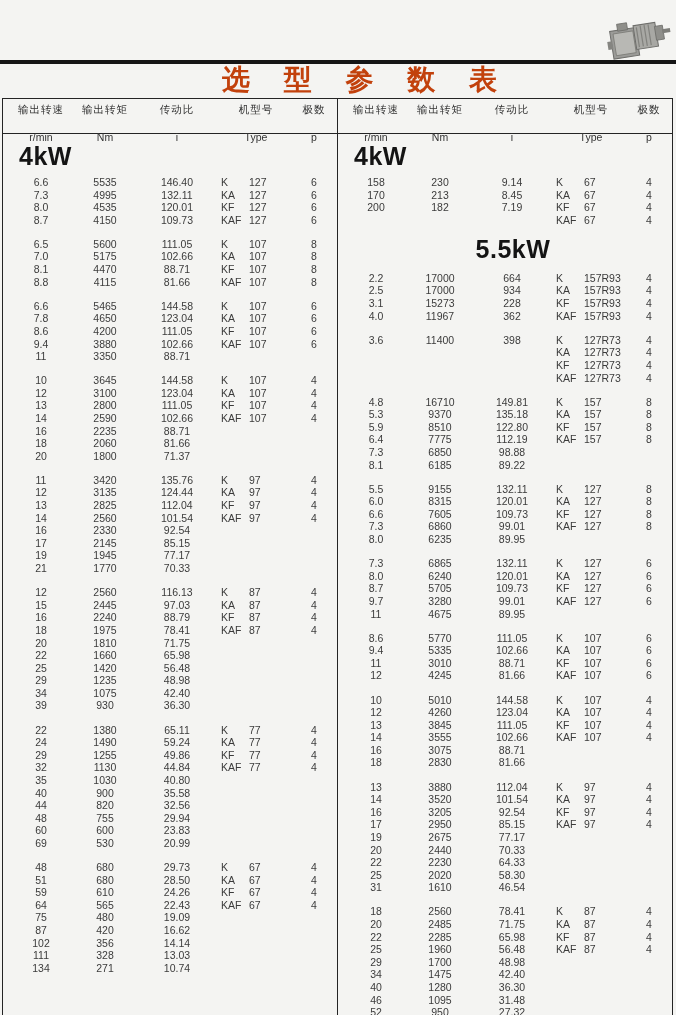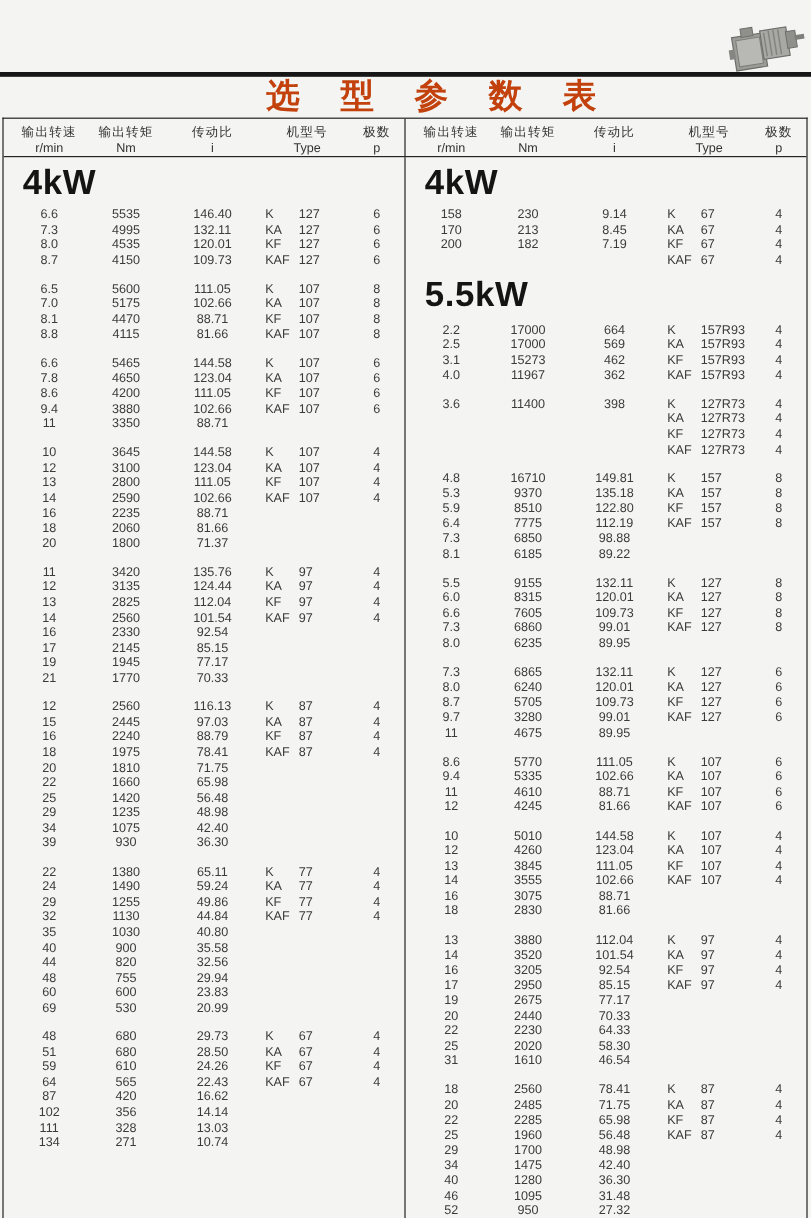--- a/index.html
+++ b/index.html
@@ -37,30 +37,30 @@
   .hc-row, .trow { display:flex; padding-left:10px; }
   .c1 { width:56px; text-align:center; }
   .c2 { width:72px; text-align:center; }
   .c3 { width:72px; text-align:center; }
   .c4 { width:86px; }
   .c5 { width:30px; text-align:center; }
 
   
   .hc-row { padding-top:4px; font-size:10.5px; color:#333; }
   .hc .zh { letter-spacing:1px; }
-  .hc .un { margin-top:1px; }
+  .hc .un { margin-top:14px; }
   .hc { text-align:center; }
 
   
   .col { padding-top:6px; }
   .power-label {
     height:36px; line-height:32px; padding-left:16px;
-    font-size:29px; font-weight:bold; color:#141414; letter-spacing:0.5px;
+    font-size:25px; font-weight:bold; color:#141414; letter-spacing:0.5px;
   }
-  .col .power-label:not(:first-child) { margin-top:-8px; height:42px; line-height:38px; }
+  .col .power-label:not(:first-child) { margin-top:-8px; height:42px; line-height:38px;text-align:center; }
   .group { margin-bottom:11.5px; }
   .trow { height:12.6px; line-height:12.6px; font-size:10.5px; color:#3b3b3b; }
   .c4 { display:flex; padding-left:8px; }
   .c4 .tp { width:28px; text-align:left; }
   .c4 .ts { flex:1; text-align:left; }
 </style>
 </head>
 <body>
 
 <div class="page">
@@ -666,20 +666,30 @@
               <div class="c1">64</div>
               <div class="c2">565</div>
               <div class="c3">22.43</div>
               <div class="c4">
                 <div class="tp">KAF</div>
                 <div class="ts">67</div>
               </div>
               <div class="c5">4</div>
             </div>
             <div class="trow">
+              <div class="c1">75</div>
+              <div class="c2">480</div>
+              <div class="c3">19.09</div>
+              <div class="c4">
+                <div class="tp"></div>
+                <div class="ts"></div>
+              </div>
+              <div class="c5"></div>
+            </div>
+            <div class="trow">
               <div class="c1">87</div>
               <div class="c2">420</div>
               <div class="c3">16.62</div>
               <div class="c4">
                 <div class="tp"></div>
                 <div class="ts"></div>
               </div>
               <div class="c5"></div>
             </div>
             <div class="trow">
@@ -766,31 +776,31 @@
               <div class="c3">664</div>
               <div class="c4">
                 <div class="tp">K</div>
                 <div class="ts">157R93</div>
               </div>
               <div class="c5">4</div>
             </div>
             <div class="trow">
               <div class="c1">2.5</div>
               <div class="c2">17000</div>
-              <div class="c3">569</div>
+              <div class="c3">934</div>
               <div class="c4">
                 <div class="tp">KA</div>
                 <div class="ts">157R93</div>
               </div>
               <div class="c5">4</div>
             </div>
             <div class="trow">
               <div class="c1">3.1</div>
               <div class="c2">15273</div>
-              <div class="c3">462</div>
+              <div class="c3">228</div>
               <div class="c4">
                 <div class="tp">KF</div>
                 <div class="ts">157R93</div>
               </div>
               <div class="c5">4</div>
             </div>
             <div class="trow">
               <div class="c1">4.0</div>
               <div class="c2">11967</div>
               <div class="c3">362</div>
@@ -1025,21 +1035,21 @@
               <div class="c2">5335</div>
               <div class="c3">102.66</div>
               <div class="c4">
                 <div class="tp">KA</div>
                 <div class="ts">107</div>
               </div>
               <div class="c5">6</div>
             </div>
             <div class="trow">
               <div class="c1">11</div>
-              <div class="c2">4610</div>
+              <div class="c2">3010</div>
               <div class="c3">88.71</div>
               <div class="c4">
                 <div class="tp">KF</div>
                 <div class="ts">107</div>
               </div>
               <div class="c5">6</div>
             </div>
             <div class="trow">
               <div class="c1">12</div>
               <div class="c2">4245</div>

